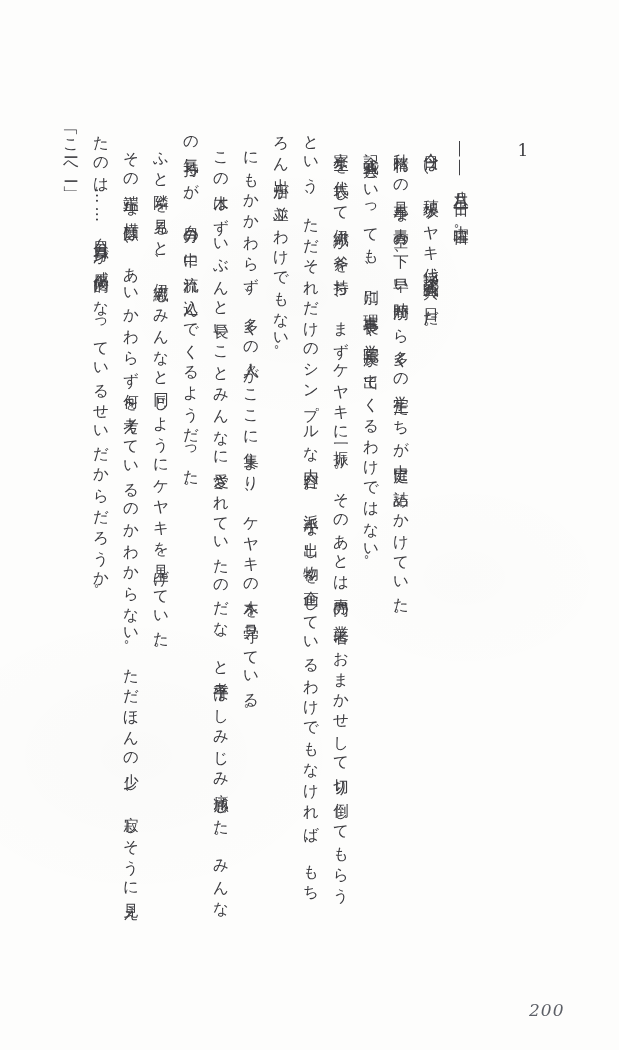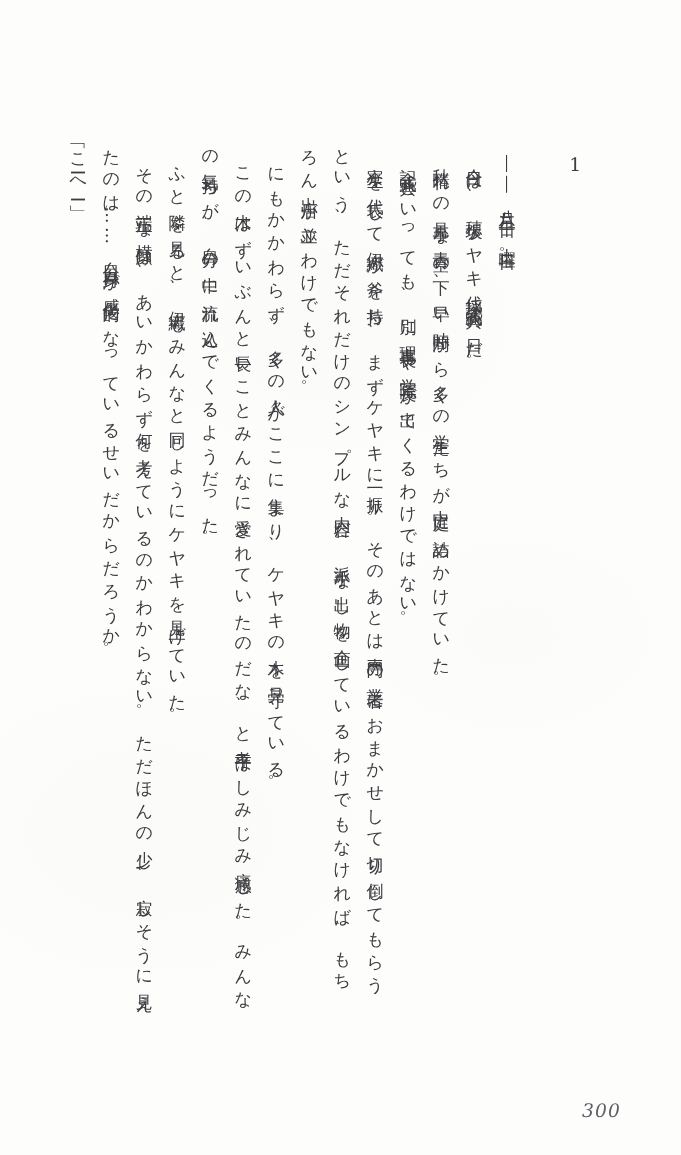--- a/index.html
+++ b/index.html
@@ -84,14 +84,14 @@
     <p>秋晴れの見事な青空の下、早い時間から多くの学生たちが中庭に詰めかけていた。</p>
     <p>記念式典といっても、別に理事長や学院長が出てくるわけではない。</p>
     <p>寮生を代表して伊織が斧を持ち、まずケヤキに一振り。そのあとは専門の業者におまかせして切り倒してもらうという、ただそれだけのシンプルな内容だ。派手な出し物を企画しているわけでもなければ、もちろん出店が並ぶわけでもない。</p>
     <p>にもかかわらず、多くの人々がここに集まり、ケヤキの木を見守っている。</p>
     <p>この木はずいぶんと長いことみんなに愛されていたのだな、と孝平はしみじみ痛感した。みんなの気持ちが、自分の中に流れ込んでくるようだった。</p>
     <p>ふと隣を見ると、伊織もみんなと同じようにケヤキを見上げていた。</p>
     <p>その端正な横顔は、あいかわらず何を考えているのかわからない。ただほんの少し、寂しそうに見えたのは……自分自身が感傷的になっているせいだからだろうか。</p>
     <p class="dialogue">「こーへー」</p>
   </div>
 
-  <div class="page-number">300</div>
+  <div class="page-number">200</div>
 </div>
 
 </body></html>

